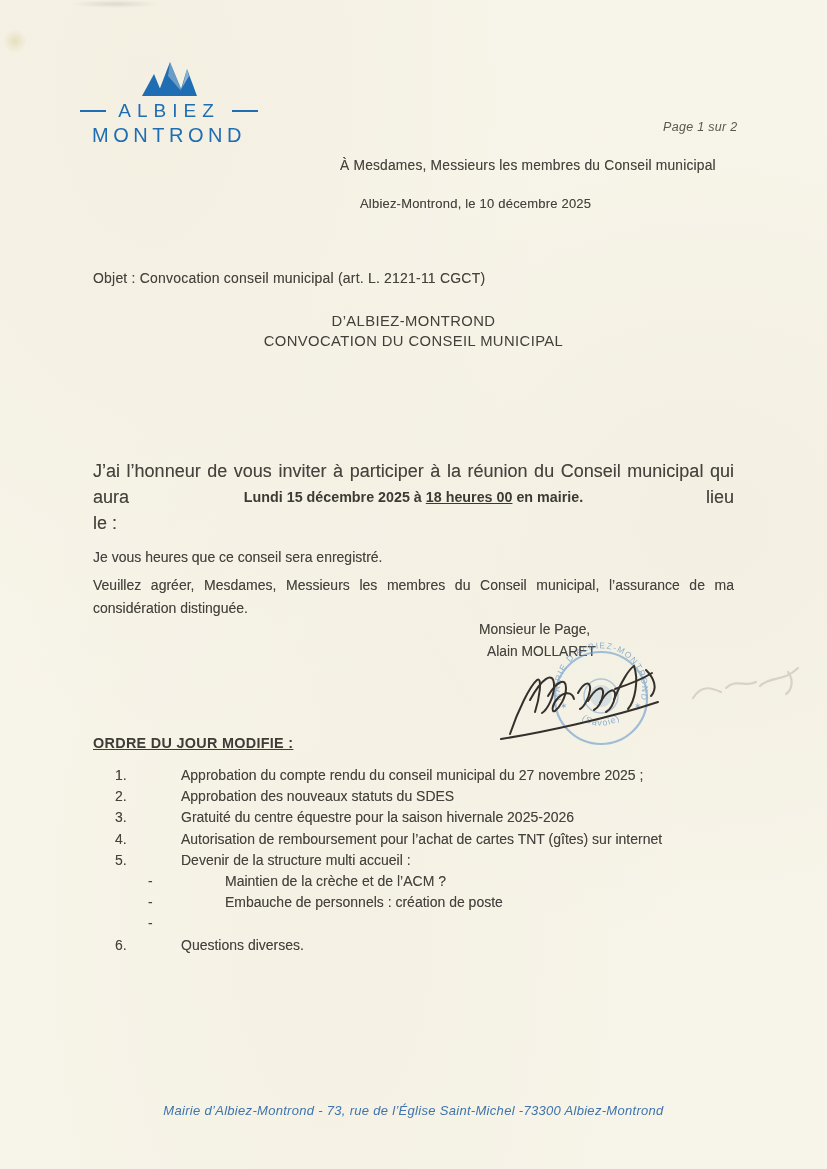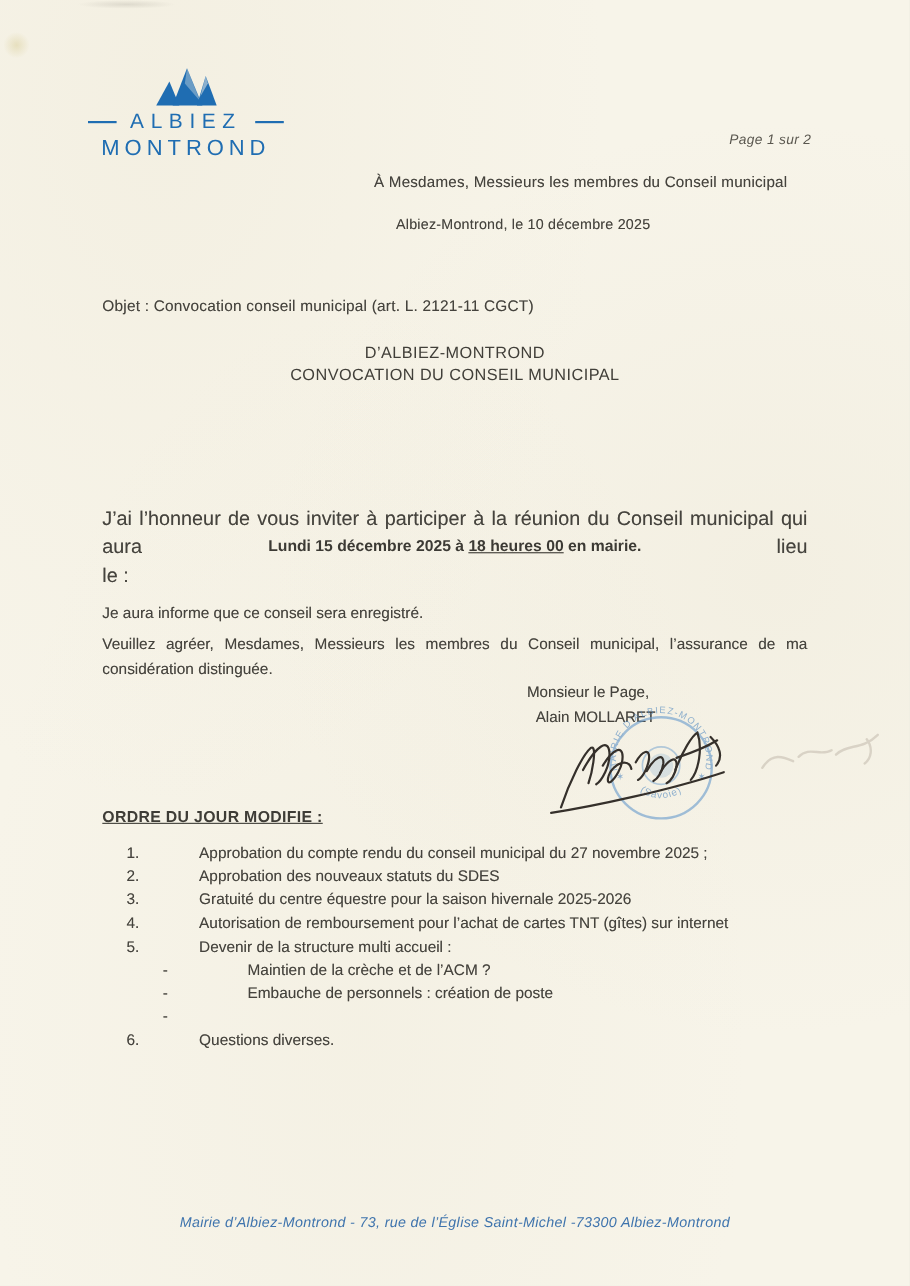--- a/index.html
+++ b/index.html
@@ -107,21 +107,21 @@
   </div>
 
 
   <div class="invite ink">
     <div class="justify-full">J’ai l’honneur de vous inviter à participer à la réunion du Conseil municipal qui aura lieu</div>
     <div>le :</div>
   </div>
 
   <div class="meeting"><span>Lundi 15 décembre 2025 à </span><span class="u">18 heures 00</span><span> en mairie.</span></div>
 
-  <div class="recording ink">Je aura informe que ce conseil sera enregistré.</div>
+  <div class="recording ink">Je vous heures que ce conseil sera enregistré.</div>
 
   <div class="closing ink">
     <div class="justify-full">Veuillez agréer, Mesdames, Messieurs les membres du Conseil municipal, l’assurance de ma</div>
     <div>considération distinguée.</div>
   </div>
 
   <div class="sig-role ink">Monsieur le Page,</div>
   <div class="sig-name ink">Alain MOLLARET</div>
 
   <svg class="sig-art" width="330" height="125" viewBox="0 0 330 125">

